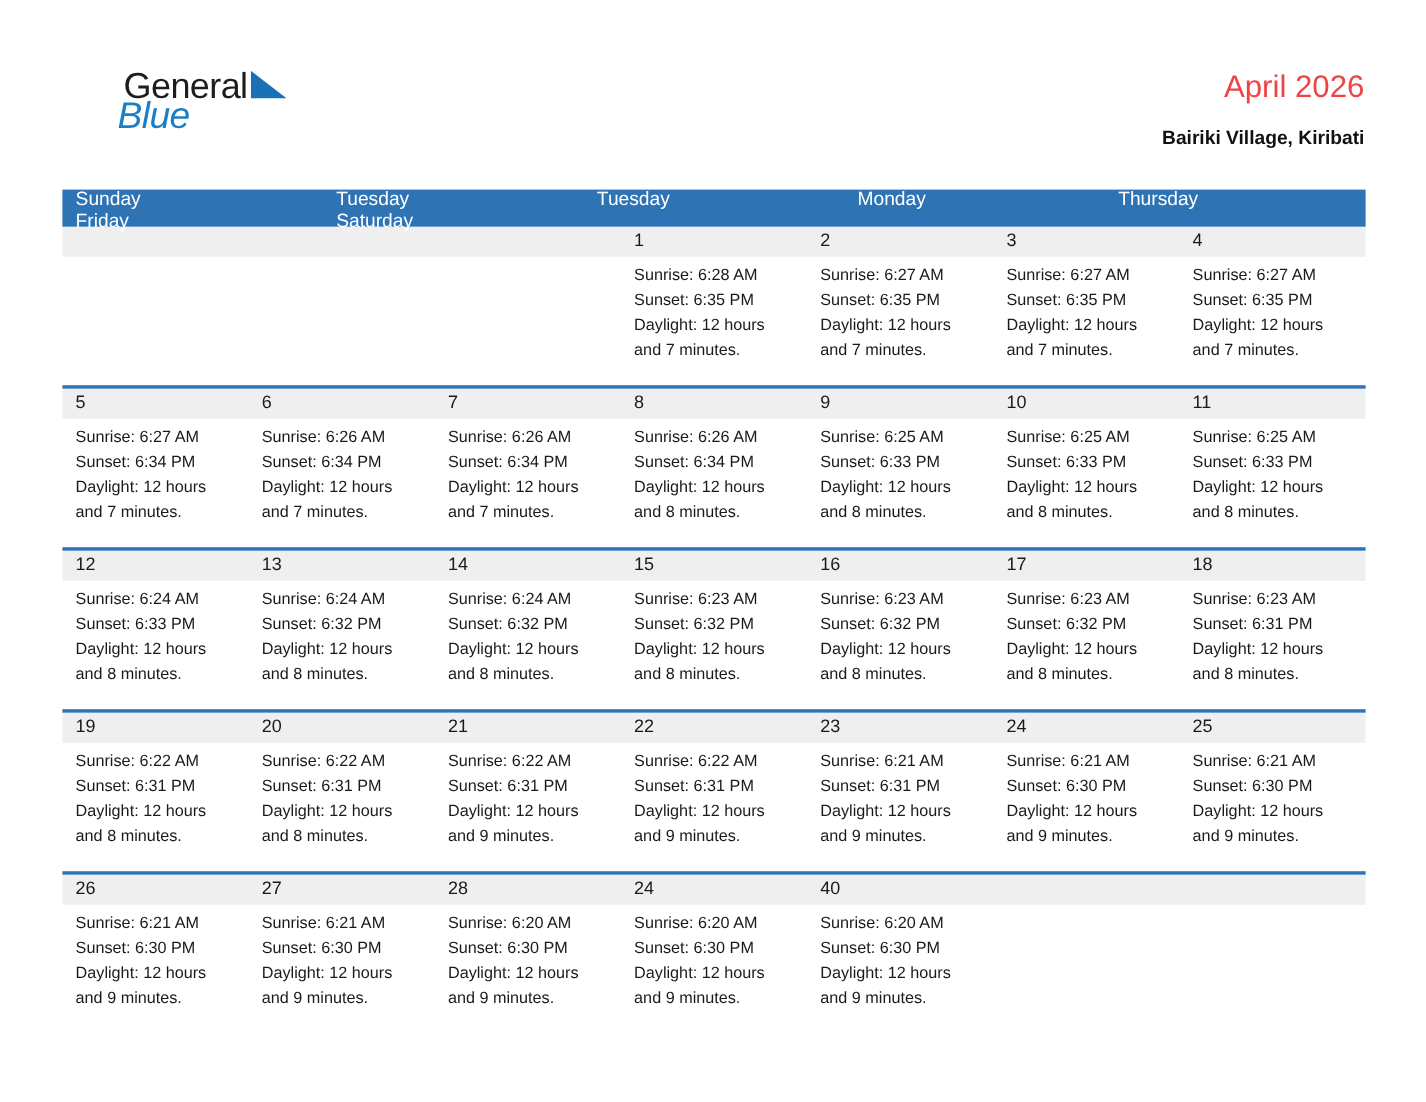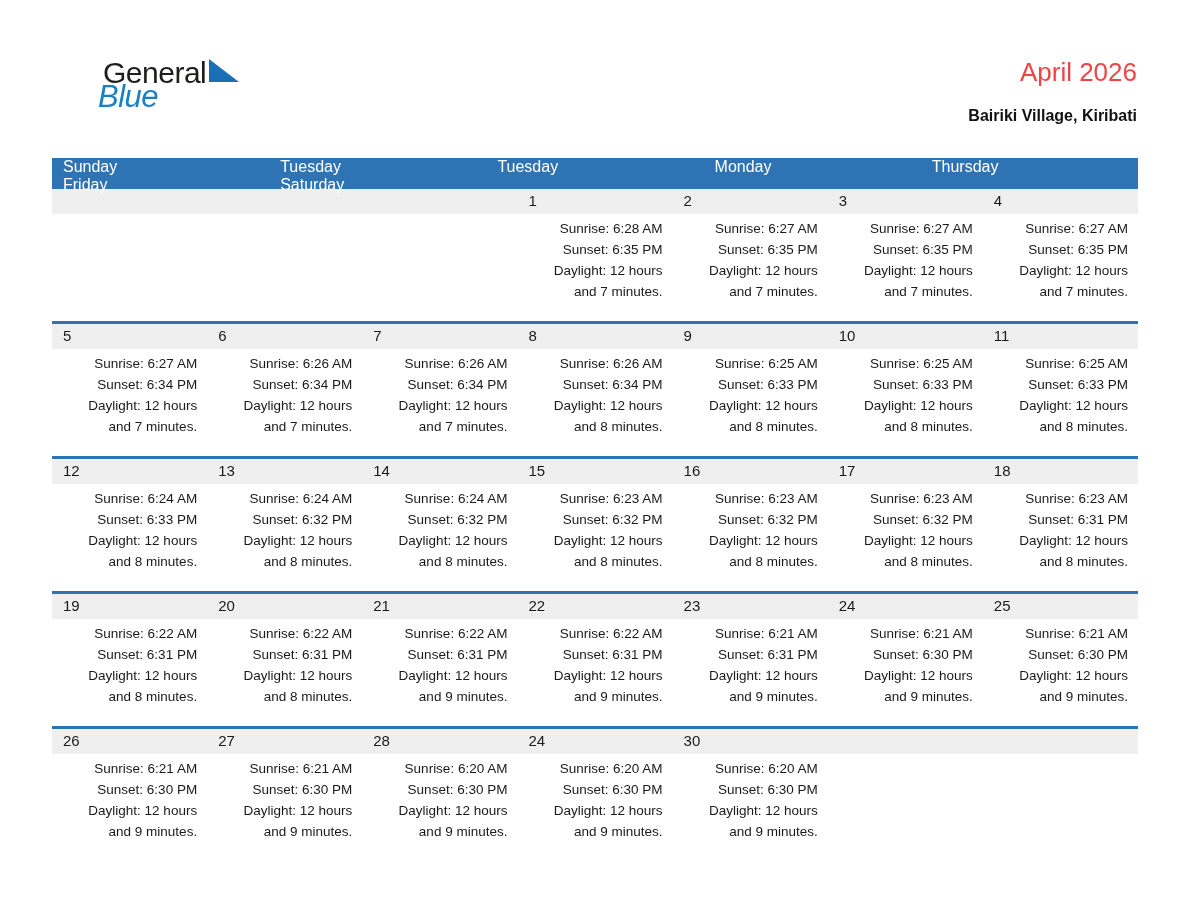--- a/index.html
+++ b/index.html
@@ -34,21 +34,21 @@
   }
   .dow{color:var(--header-text);font-size:16px;padding-left:11px;font-weight:400;}
   .week{border-top:3px solid var(--accent);}
   .week:first-of-type{border-top:none;}
   .band{
     background:var(--band);height:25px;
     display:grid;grid-template-columns:repeat(7,1fr);
   }
   .date{font-size:15px;padding:3px 0 0 11px;color:var(--ink);}
   .body{display:grid;grid-template-columns:repeat(7,1fr);}
-  .cell{padding:4px 10px 0 11px;min-height:107px;text-align:right;}
+  .cell{padding:4px 10px 0 11px;min-height:107px;}
   .line{font-size:13.5px;line-height:21px;color:var(--ink);}
 </style>
 </head>
 <body>
 
 <div class="logo">
   <div class="logo-row1">
     <span class="logo-general">General</span>
     <svg class="logo-tri" width="30" height="23" viewBox="0 0 30 23">
       <polygon points="0,0 30,23 0,23" fill="var(--logo-tri)"></polygon>
@@ -252,21 +252,21 @@
             <div class="line">Daylight: 12 hours and 9 minutes.</div>
           </div>
         </div>
       </div>
       <div class="week">
         <div class="band">
           <div class="date">26</div>
           <div class="date">27</div>
           <div class="date">28</div>
           <div class="date">24</div>
-          <div class="date">30</div>
+          <div class="date">40</div>
           <div class="date"></div>
           <div class="date"></div>
         </div>
         <div class="body">
           <div class="cell">
             <div class="line">Sunrise: 6:21 AM</div>
             <div class="line">Sunset: 6:30 PM</div>
             <div class="line">Daylight: 12 hours and 9 minutes.</div>
           </div>
           <div class="cell">

